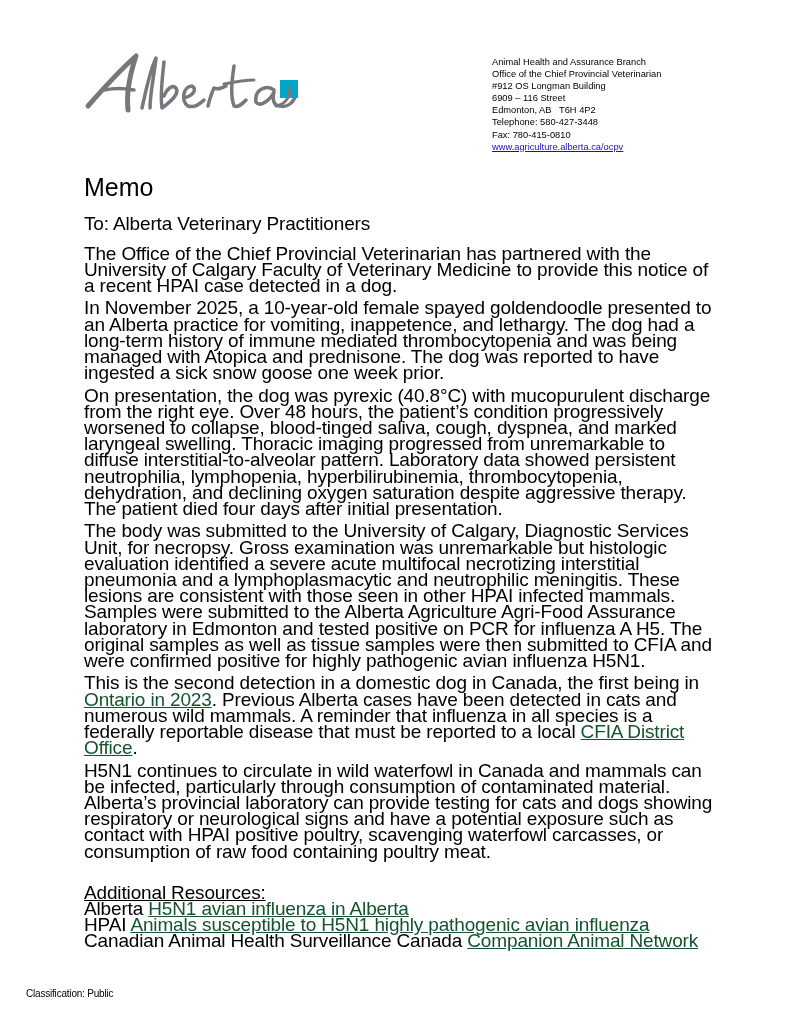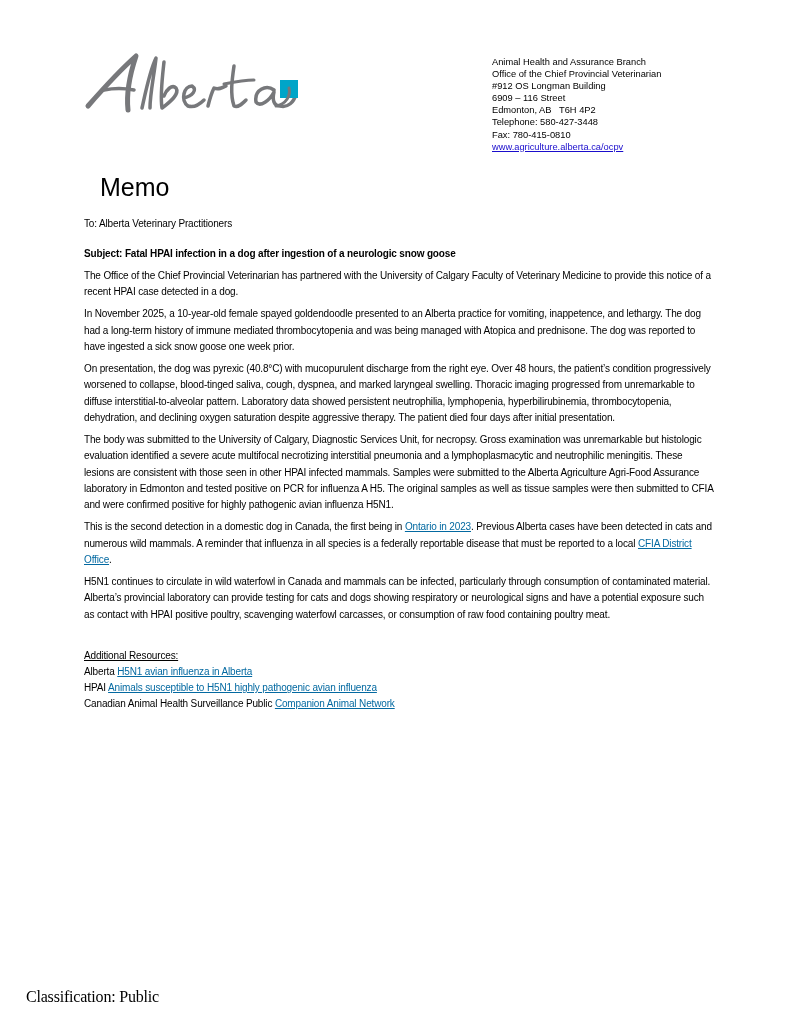--- a/index.html
+++ b/index.html
@@ -2,29 +2,29 @@
 <html><head>
 <meta charset="utf-8">
 <style>
   html, body { margin:0; padding:0; background:#ffffff; }
   body { width:791px; height:1024px; position:relative; overflow:hidden;
          font-family:"Liberation Sans", sans-serif; color:#000; }
   .logo { position:absolute; left:84px; top:50px; width:216px; height:70px; }
   .address { position:absolute; left:492px; top:56px; font-size:9.3px; line-height:12.1px; color:#000; }
   .address div { white-space:nowrap; }
   .address a { color:#1a0dcc; }
-  .memo-title { position:absolute; left:100px; top:172px; font-size:25px; line-height:30px; }
-  .content { position:absolute; left:84px; top:216px; width:630px; font-size:10px; line-height:16.2px; letter-spacing:-0.15px; }
+  .memo-title { position:absolute; left:84px; top:172px; font-size:25px; line-height:30px; }
+  .content { position:absolute; left:84px; top:216px; width:630px; font-size:19px; line-height:16.2px; letter-spacing:-0.15px; }
   .hdr { margin:0 0 13.4px 0; }
   .subject { font-weight:bold; margin:0 0 6px 0; }
   .para { margin:0 0 6.2px 0; }
-  a.link { color:#0369a1; text-decoration:underline; }
+  a.link { color:#14532d; text-decoration:underline; }
   .resources { margin-top:25px; }
   .resources .rtitle { text-decoration:underline; }
-  .classification { position:absolute; left:26px; top:988px; font-size:16px; font-family:Liberation Serif, serif; letter-spacing:-0.2px; }
+  .classification { position:absolute; left:26px; top:988px; font-size:10px; font-family:Liberation Sans, sans-serif; letter-spacing:-0.2px; }
 </style>
 </head>
 <body>
 
 <div class="logo">
   <svg width="216" height="70" viewBox="0 0 216 70">
     <g fill="none" stroke="#77787b" stroke-linecap="round" stroke-linejoin="round">
 
       <path d="M4 56 C 18 40, 34 22, 52 6 C 46 24, 42 42, 44 60" stroke-width="5"></path>
       <path d="M20 40 C 30 38, 40 38, 50 40" stroke-width="3.5"></path>
@@ -55,30 +55,29 @@
   <div style="white-space:pre">Edmonton, AB   T6H 4P2</div>
   <div>Telephone: 580-427-3448</div>
   <div>Fax: 780-415-0810</div>
   <div><a href="#">www.agriculture.alberta.ca/ocpv</a></div>
 </div>
 
 <div class="memo-title">Memo</div>
 
 <div class="content">
   <p class="hdr">To: Alberta Veterinary Practitioners</p>
-  <p class="subject">Subject: Fatal HPAI infection in a dog after ingestion of a neurologic snow goose</p>
 
   <p class="para">The Office of the Chief Provincial Veterinarian has partnered with the University of Calgary Faculty of Veterinary Medicine to provide this notice of a recent HPAI case detected in a dog.</p>
   <p class="para">In November 2025, a 10-year-old female spayed goldendoodle presented to an Alberta practice for vomiting, inappetence, and lethargy. The dog had a long-term history of immune mediated thrombocytopenia and was being managed with Atopica and prednisone. The dog was reported to have ingested a sick snow goose one week prior.</p>
   <p class="para">On presentation, the dog was pyrexic (40.8°C) with mucopurulent discharge from the right eye. Over 48 hours, the patient’s condition progressively worsened to collapse, blood-tinged saliva, cough, dyspnea, and marked laryngeal swelling. Thoracic imaging progressed from unremarkable to diffuse interstitial-to-alveolar pattern. Laboratory data showed persistent neutrophilia, lymphopenia, hyperbilirubinemia, thrombocytopenia, dehydration, and declining oxygen saturation despite aggressive therapy. The patient died four days after initial presentation.</p>
   <p class="para">The body was submitted to the University of Calgary, Diagnostic Services Unit, for necropsy. Gross examination was unremarkable but histologic evaluation identified a severe acute multifocal necrotizing interstitial pneumonia and a lymphoplasmacytic and neutrophilic meningitis. These lesions are consistent with those seen in other HPAI infected mammals. Samples were submitted to the Alberta Agriculture Agri-Food Assurance laboratory in Edmonton and tested positive on PCR for influenza A H5. The original samples as well as tissue samples were then submitted to CFIA and were confirmed positive for highly pathogenic avian influenza H5N1.</p>
   <p class="para"><span>This is the second detection in a domestic dog in Canada, the first being in </span><a href="#" class="link">Ontario in 2023</a><span>. Previous Alberta cases have been detected in cats and numerous wild mammals. A reminder that influenza in all species is a federally reportable disease that must be reported to a local </span><a href="#" class="link">CFIA District Office</a><span>.</span></p>
   <p class="para">H5N1 continues to circulate in wild waterfowl in Canada and mammals can be infected, particularly through consumption of contaminated material. Alberta’s provincial laboratory can provide testing for cats and dogs showing respiratory or neurological signs and have a potential exposure such as contact with HPAI positive poultry, scavenging waterfowl carcasses, or consumption of raw food containing poultry meat.</p>
 
   <div class="resources">
     <div class="rtitle">Additional Resources:</div>
     <div><span style="white-space:pre">Alberta </span><a href="#" class="link">H5N1 avian influenza in Alberta</a></div>
     <div><span style="white-space:pre">HPAI </span><a href="#" class="link">Animals susceptible to H5N1 highly pathogenic avian influenza</a></div>
-    <div><span style="white-space:pre">Canadian Animal Health Surveillance Public </span><a href="#" class="link">Companion Animal Network</a></div>
+    <div><span style="white-space:pre">Canadian Animal Health Surveillance Canada </span><a href="#" class="link">Companion Animal Network</a></div>
   </div>
 </div>
 
 <div class="classification">Classification: Public</div>
 
 </body></html>

